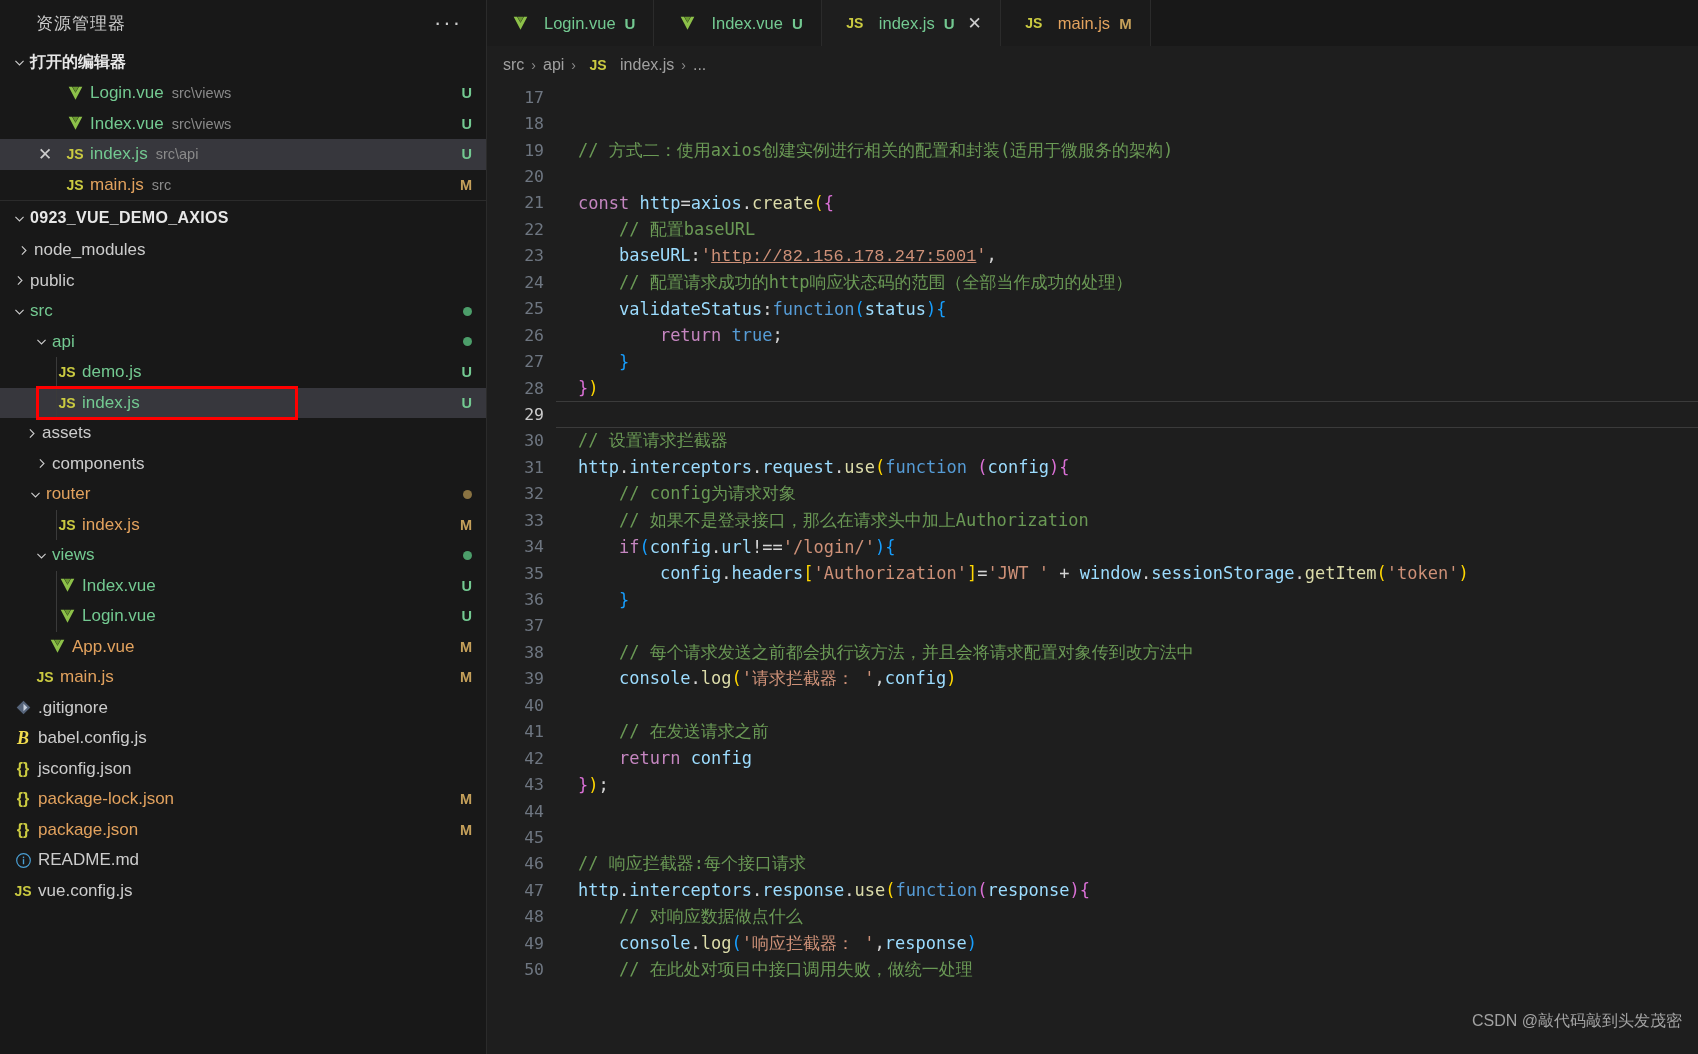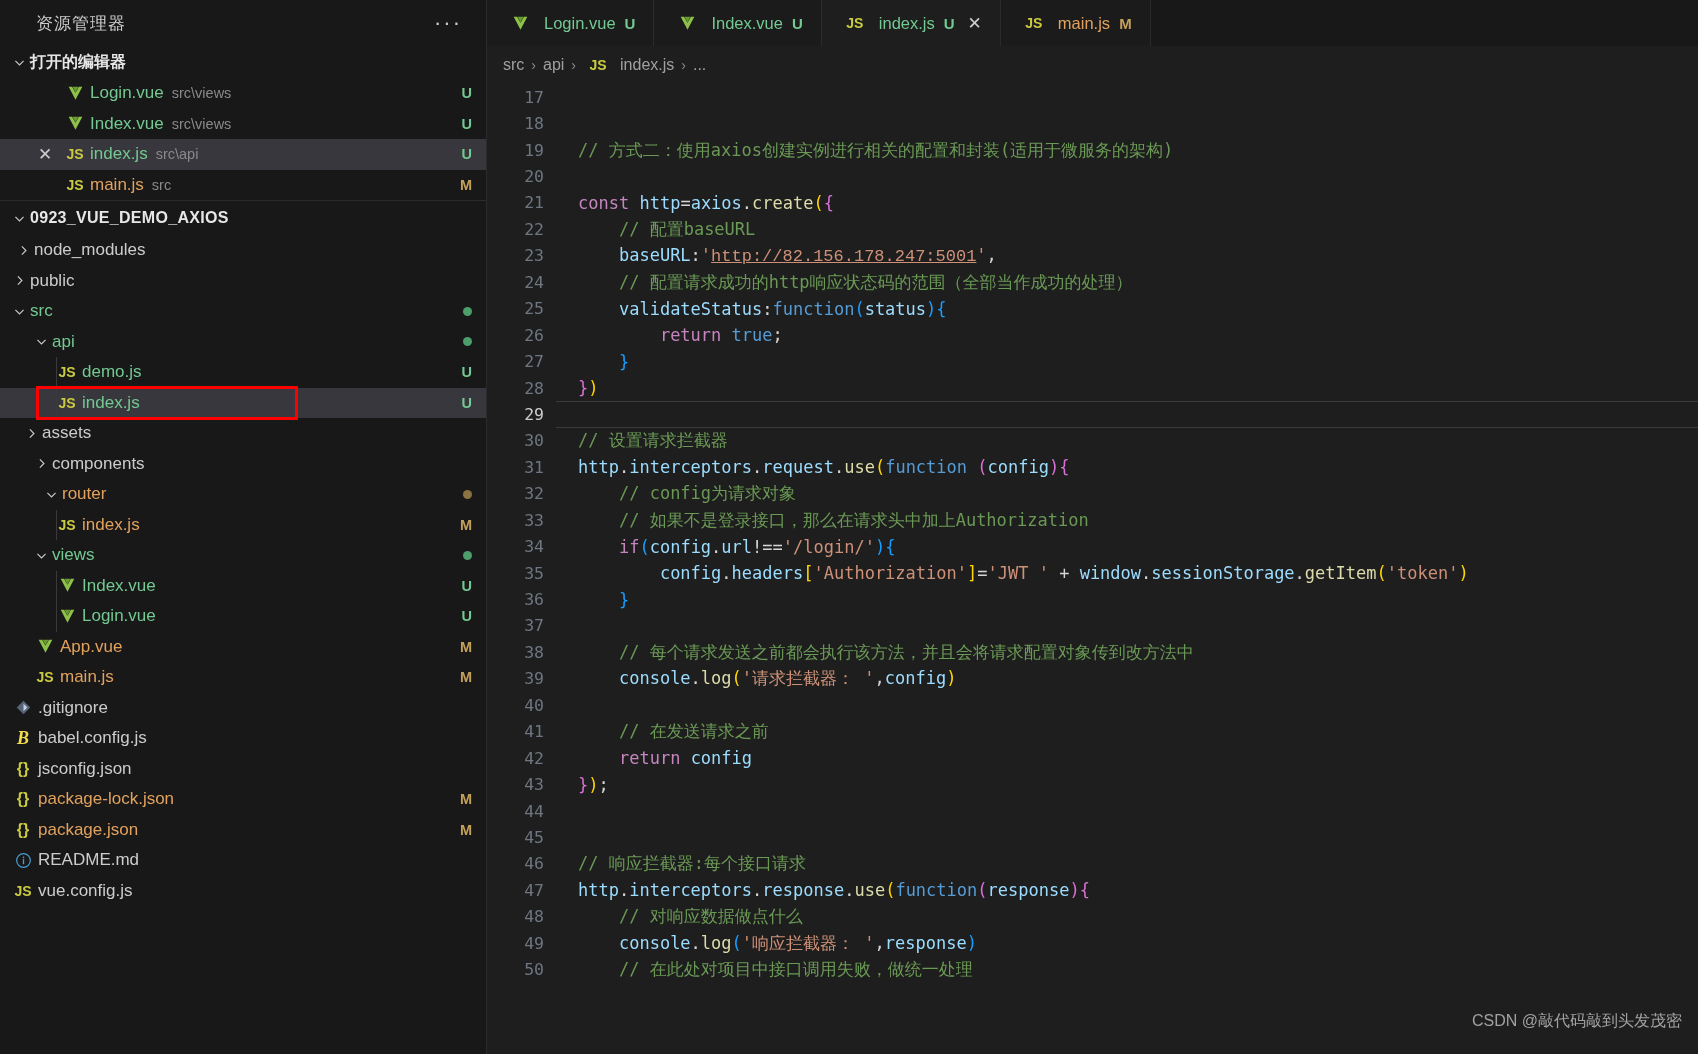--- a/index.html
+++ b/index.html
@@ -418,21 +418,21 @@
           <span class="row-label fname-plain">assets</span>
         </div>
         <div class="row" style="padding-left: 30px;">
           <span class="twisty">
             <svg width="13" height="13" viewBox="0 0 16 16">
               <path d="M6 3 L11 8 L6 13" stroke="#cccccc" stroke-width="1.4" fill="none"></path>
             </svg>
           </span>
           <span class="row-label fname-plain">components</span>
         </div>
-        <div class="row" style="padding-left: 40px;">
+        <div class="row" style="padding-left: 24px;">
           <span class="twisty">
             <svg width="13" height="13" viewBox="0 0 16 16">
               <path d="M3 6 L8 11 L13 6" stroke="#cccccc" stroke-width="1.4" fill="none"></path>
             </svg>
           </span>
           <span class="row-label fname-orange">router</span>
           <span class="dot dot-M"></span>
         </div>
         <div class="row" style="padding-left: 52px;">
           <span class="indent-guide" style="left: 56px;"></span>
@@ -466,21 +466,21 @@
           <span class="indent-guide" style="left: 56px;"></span>
           <span class="icon-slot">
             <svg class="vue-icon" width="17" height="15" viewBox="0 0 24 22">
               <path d="M2 1 L7 1 L12 10 L17 1 L22 1 L12 20 Z" fill="#8dc149"></path>
               <path d="M7.5 1 L12 1 L12 1 L16.5 1 L12 9 Z" fill="#6b9a30"></path>
             </svg>
           </span>
           <span class="row-label fname-green">Login.vue</span>
           <span class="row-badge badge-U">U</span>
         </div>
-        <div class="row" style="padding-left: 30px; justify-content: flex-end;">
+        <div class="row" style="padding-left: 42px; justify-content: flex-end;">
           <span class="icon-slot">
             <svg class="vue-icon" width="17" height="15" viewBox="0 0 24 22">
               <path d="M2 1 L7 1 L12 10 L17 1 L22 1 L12 20 Z" fill="#8dc149"></path>
               <path d="M7.5 1 L12 1 L12 1 L16.5 1 L12 9 Z" fill="#6b9a30"></path>
             </svg>
           </span>
           <span class="row-label fname-orange">App.vue</span>
           <span class="row-badge badge-M">M</span>
         </div>
         <div class="row" style="padding-left: 30px;">

